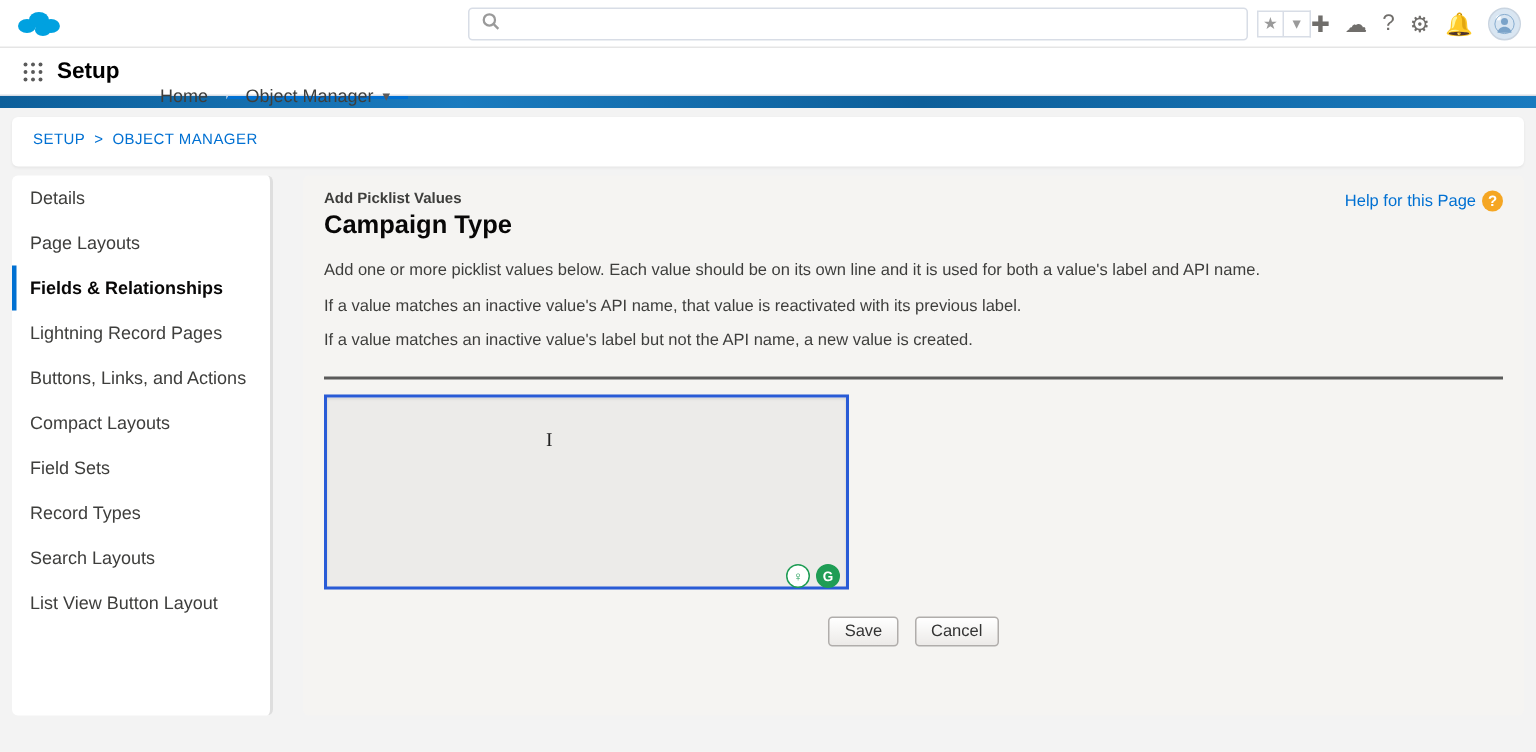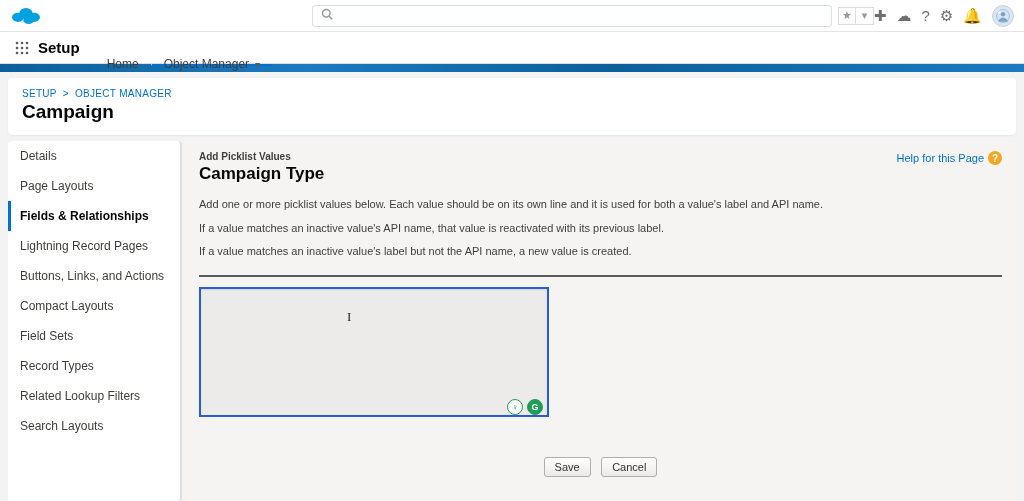--- a/index.html
+++ b/index.html
@@ -27,39 +27,39 @@
   .tab .chev { margin-left:6px; color:#5a5a5a; font-size:10px;}
   
   .blue-strip { height: 8px; background: linear-gradient(90deg,#0d5f9a,#1a7bbf 30%,#0d5f9a 60%,#1a7bbf); }
   
   .page-head { margin: 6px 8px; background: #fff; border-radius: 4px; padding: 10px 14px 12px; box-shadow: 0 1px 2px rgba(0,0,0,0.06);}
   .breadcrumb { font-size: 10px; letter-spacing: .3px; }
   .breadcrumb a { color: #0070d2; text-decoration: none; }
   .breadcrumb .sep { color: #0070d2; margin: 0 3px; }
   .page-title { font-size: 19px; font-weight: 700; margin-top: 2px; color:#080707;}
   
-  .main-flex { display:flex; margin: 0 8px; gap: 3px; height: 360px; }
+  .main-flex { display:flex; margin: 0 8px; gap: 20px; height: 360px; }
   .side-nav { width: 174px; background:#fff; border-radius:4px; border-right: 2px solid #dedede; overflow-y:auto; }
   .side-item { font-size: 12px; color:#3e3e3c; padding: 8px 12px; cursor:pointer;}
   .side-item.active { font-weight:700; color:#080707; border-left:3px solid #0070d2; padding-left:9px;}
   .content { flex:1; background:#f5f4f2; border-radius:4px; padding: 10px 14px; position:relative; overflow:auto;}
   .subhead { font-size:10px; font-weight:700; color:#3e3e3c;}
   .obj-title { font-size:17px; font-weight:700; color:#080707; margin-top:2px;}
   .help-link { position:absolute; top:10px; right:14px; font-size:11px; color:#0070d2; display:flex; align-items:center; gap:4px; cursor:pointer;}
   .help-link .q { width:14px; height:14px; border-radius:50%; background:#f5a623; color:#fff; font-size:10px; font-weight:700; display:flex; align-items:center; justify-content:center;}
   .instructions { font-size:11px; color:#3e3e3c; margin-top:12px; line-height:1.6;}
   .instructions p { margin-bottom:6px;}
   .hr { border:none; border-top:2px solid #5a5a5a; margin:14px 0 10px;}
   .ta-wrap { display:flex; justify-content:flex-start; }
   .ta-box { position:relative; width: 350px; }
   textarea.picklist { width:350px; height:130px; border:2px solid #295bd6; background:#ecebe9; resize:none; padding:6px; font-size:12px; outline:none; box-shadow: inset 0 1px 2px rgba(0,0,0,0.1);}
   .ta-overlay { position:absolute; right:6px; bottom:6px; display:flex; gap:4px;}
   .ta-overlay .g { width:16px; height:16px; border-radius:50%; border:1px solid #1f9d55; display:flex; align-items:center; justify-content:center; font-size:9px; font-weight:700; color:#1f9d55; background:#fff;}
   .ta-overlay .g.filled { background:#1f9d55; color:#fff;}
-  .btn-row { text-align:center; margin-top:36px;}
+  .btn-row { text-align:center; margin-top:13px;}
   .btn { display:inline-block; font-size:11px; padding:3px 10px; border:1px solid #b0adab; background:linear-gradient(#fff,#eceae8); border-radius:3px; cursor:pointer; margin:0 3px; color:#333;}
   
   .caret-mark { position:absolute; left:148px; top:22px; font-size:13px; color:#222; pointer-events:none; font-family: serif;}
   
   .side-nav::-webkit-scrollbar{width:4px;} .side-nav::-webkit-scrollbar-thumb{background:#ccc;border-radius:2px;}
 </style>
 </head>
 <body>
 
 <div class="global-header">
@@ -128,35 +128,34 @@
 </div>
 
 <div class="blue-strip"></div>
 
 <div class="page-head">
   <div class="breadcrumb">
     <a href="#">SETUP</a>
     <span class="sep">&gt;</span>
     <a href="#">OBJECT MANAGER</a>
   </div>
-  <div class="page-title">Campaign</div>
 </div>
 
 <div class="main-flex">
   <div class="side-nav">
     <div class="side-item">Details</div>
     <div class="side-item">Page Layouts</div>
     <div class="side-item active">Fields &amp; Relationships</div>
     <div class="side-item">Lightning Record Pages</div>
     <div class="side-item">Buttons, Links, and Actions</div>
     <div class="side-item">Compact Layouts</div>
     <div class="side-item">Field Sets</div>
     <div class="side-item">Record Types</div>
-    <div class="side-item">Related Lookup Filters</div>
     <div class="side-item">Search Layouts</div>
+    <div class="side-item">List View Button Layout</div>
 
   </div>
 
   <div class="content">
     <div class="help-link">
       <span>Help for this Page</span>
       <span class="q">?</span>
     </div>
     <div class="subhead">Add Picklist Values</div>
     <div class="obj-title">Campaign Type</div>

